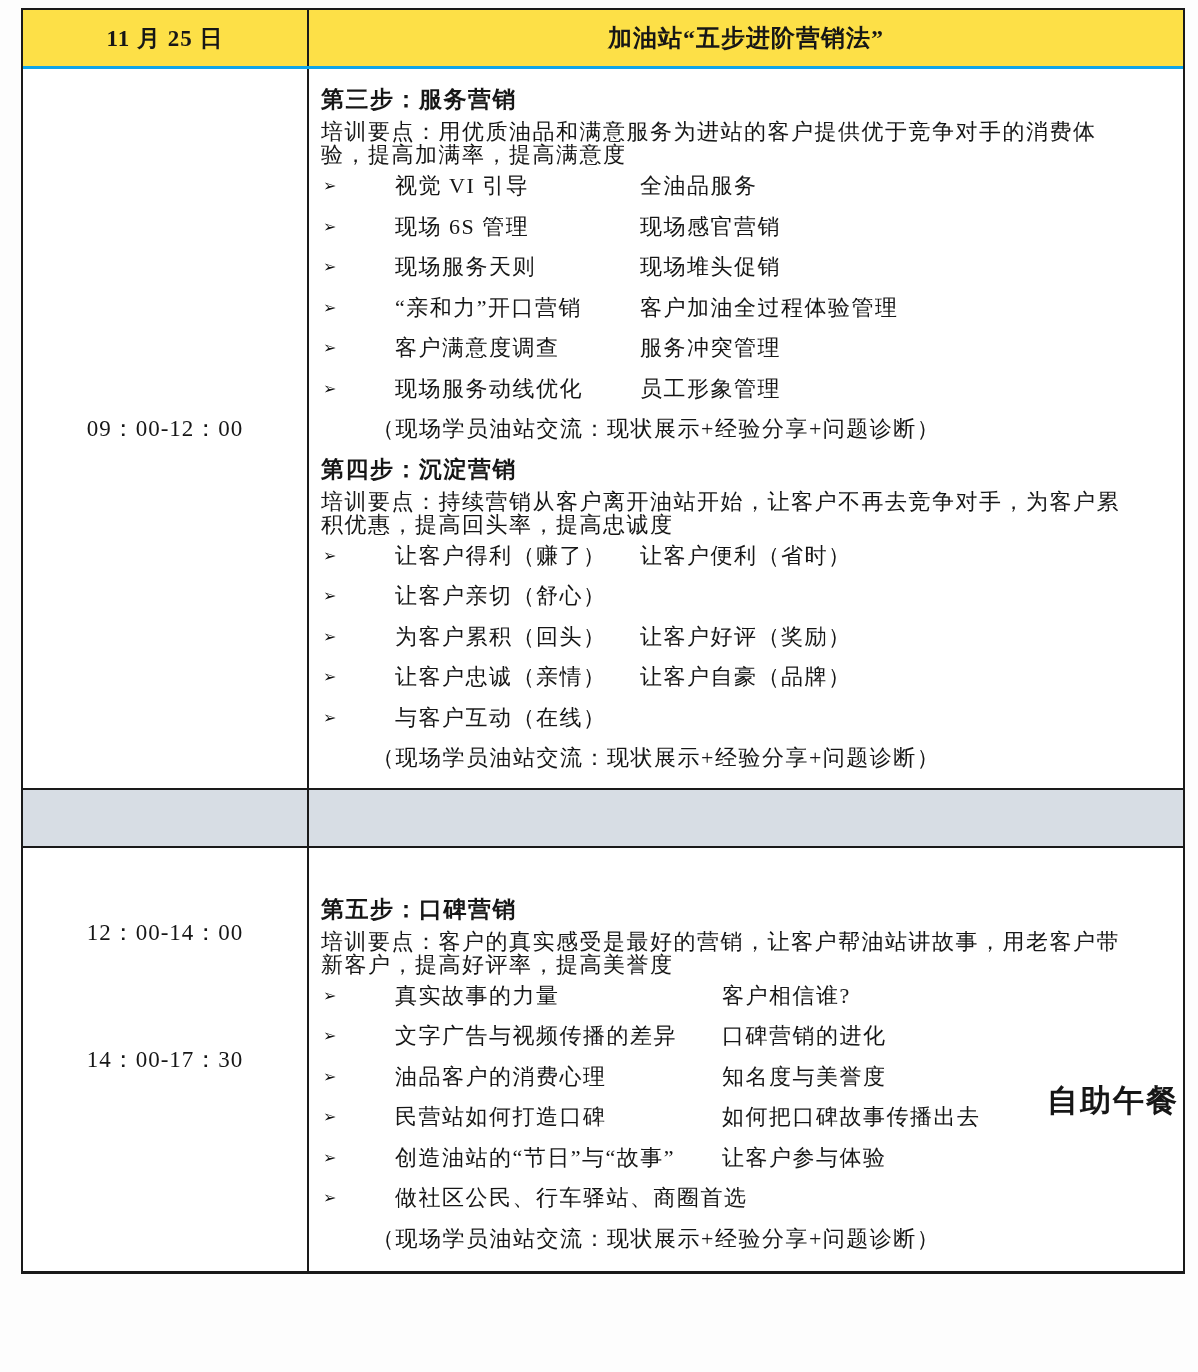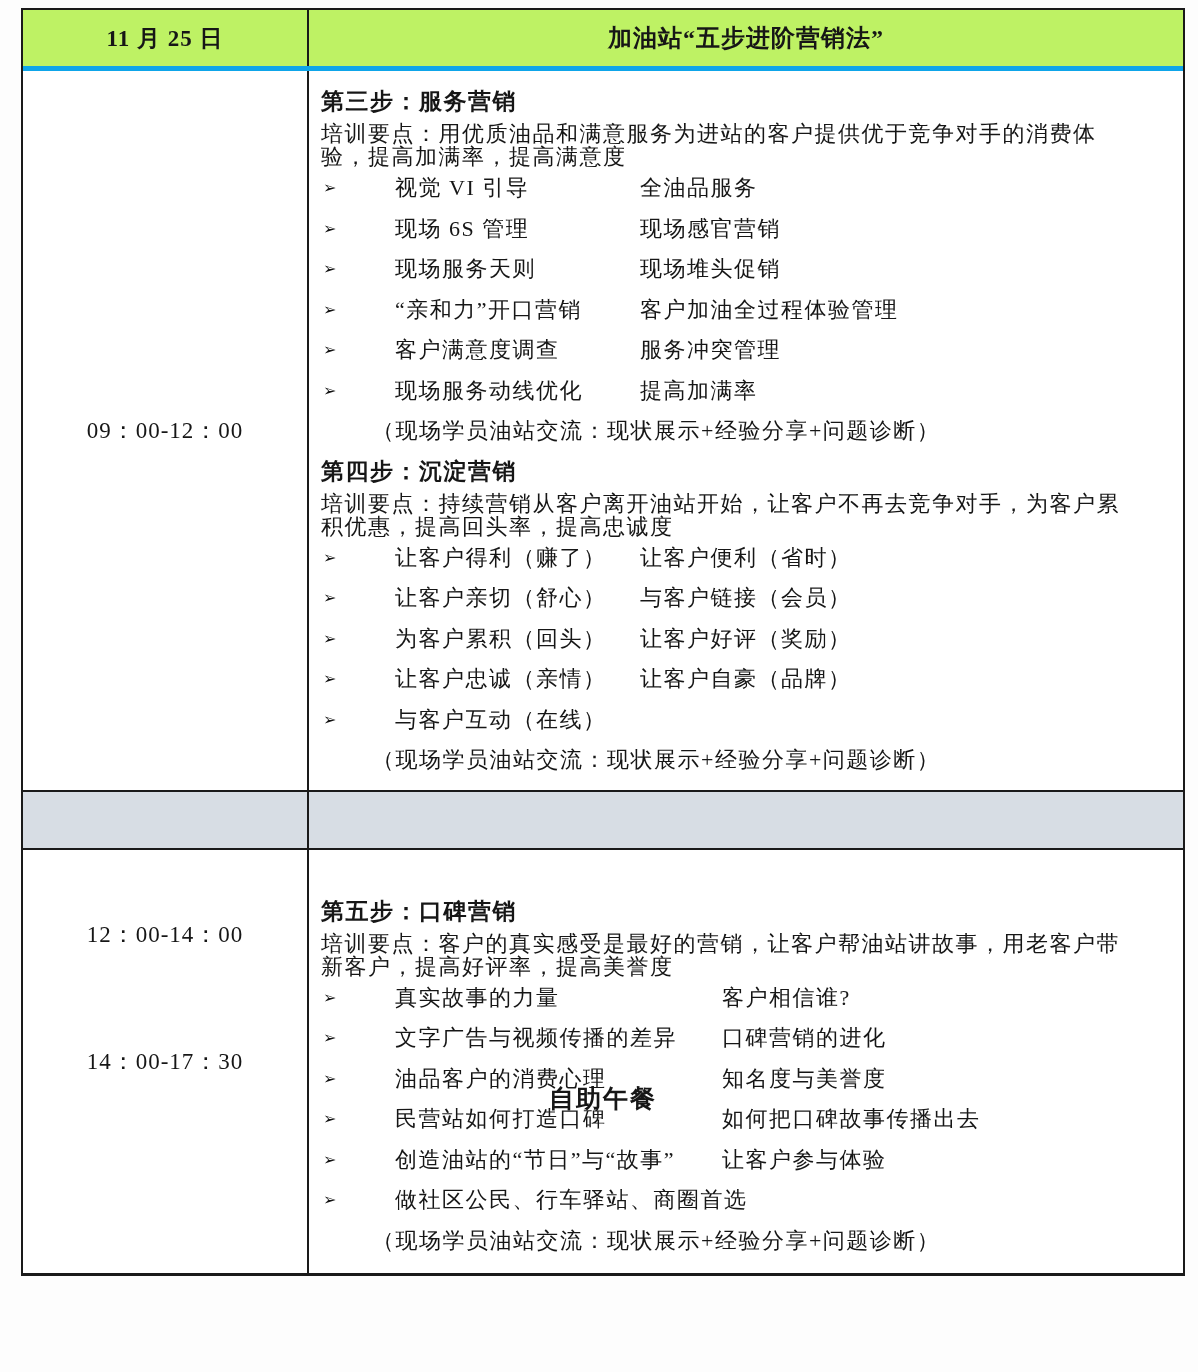--- a/index.html
+++ b/index.html
@@ -18,30 +18,30 @@
   }
   .row { display:flex; background:#ffffff; border-bottom:2px solid #1a1a1a; }
   .time-cell {
     flex:0 0 286px; width:286px;
     border-right:2px solid #1a1a1a;
     display:flex; align-items:center; justify-content:center;
     font-size:23px; letter-spacing:1px;
     box-sizing:border-box;
   }
   .content-cell { flex:1; padding:11px 44px 9px 12px; box-sizing:border-box; }
-  .header-row { background:#bef264; height:56px; border-bottom:5px solid #0ea5e9; }
+  .header-row { background:#fde047; height:56px; border-bottom:3px solid #0ea5e9; }
   .header-row .time-cell { font-weight:bold; }
   .header-row .content-cell {
     display:flex; align-items:center; justify-content:center;
     padding:0; font-weight:bold; font-size:24px; letter-spacing:1px;
   }
   .lunch-row { background:#d7dde4; height:56px;flex-direction:column; }
   .lunch-row .content-cell {
-    display:flex; align-items:center; justify-content:center;
-    padding:4px; font-weight:bold; font-size:25px; letter-spacing:2px;
+    display:flex; align-items:center; justify-content:flex-end;
+    padding:4px; font-weight:bold; font-size:31px; letter-spacing:2px;
   }
   .session-row .content-cell { font-size:22px; letter-spacing:1.5px; }
   .pm-row .content-cell { padding-top:42px; padding-bottom:12px; }
   .am-row { border-bottom:2px solid #1a1a1a; }
   .pm-row { border-bottom:3px solid #1a1a1a; }
   .block-title { font-weight:bold; font-size:23px; line-height:40px; }
   .points { margin:0; max-width:818px; line-height:23px; }
   .bullet-line { display:flex; line-height:40.5px; }
   .bullet-glyph {
     flex:0 0 40px; width:40px; padding-left:2px;
@@ -97,37 +97,36 @@
           <span class="b-right">客户加油全过程体验管理</span>
         </div>
         <div class="bullet-line">
           <span class="bullet-glyph">➢</span>
           <span class="b-left">客户满意度调查</span>
           <span class="b-right">服务冲突管理</span>
         </div>
         <div class="bullet-line">
           <span class="bullet-glyph">➢</span>
           <span class="b-left">现场服务动线优化</span>
-          <span class="b-right">提高加满率</span>
+          <span class="b-right">员工形象管理</span>
         </div>
         <div class="note-line">（现场学员油站交流：现状展示+经验分享+问题诊断）</div>
       </div>
 
       <div class="block s4">
         <div class="block-title">第四步：沉淀营销</div>
         <p class="points">培训要点：持续营销从客户离开油站开始，让客户不再去竞争对手，为客户累积优惠，提高回头率，提高忠诚度</p>
         <div class="bullet-line">
           <span class="bullet-glyph">➢</span>
           <span class="b-left">让客户得利（赚了）</span>
           <span class="b-right">让客户便利（省时）</span>
         </div>
         <div class="bullet-line">
           <span class="bullet-glyph">➢</span>
           <span class="b-left">让客户亲切（舒心）</span>
-          <span class="b-right">与客户链接（会员）</span>
         </div>
         <div class="bullet-line">
           <span class="bullet-glyph">➢</span>
           <span class="b-left">为客户累积（回头）</span>
           <span class="b-right">让客户好评（奖励）</span>
         </div>
         <div class="bullet-line">
           <span class="bullet-glyph">➢</span>
           <span class="b-left">让客户忠诚（亲情）</span>
           <span class="b-right">让客户自豪（品牌）</span>

